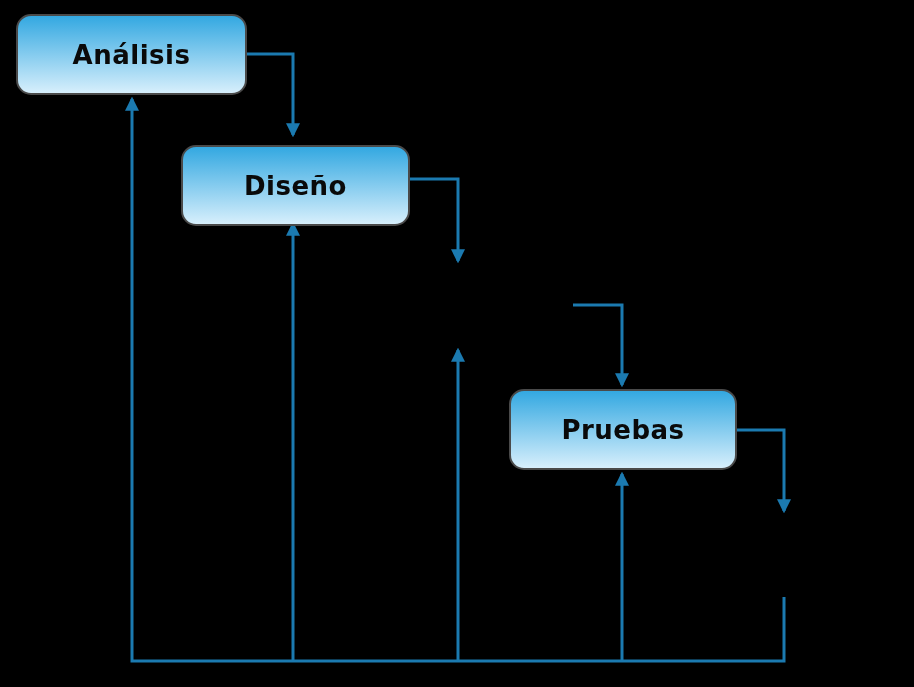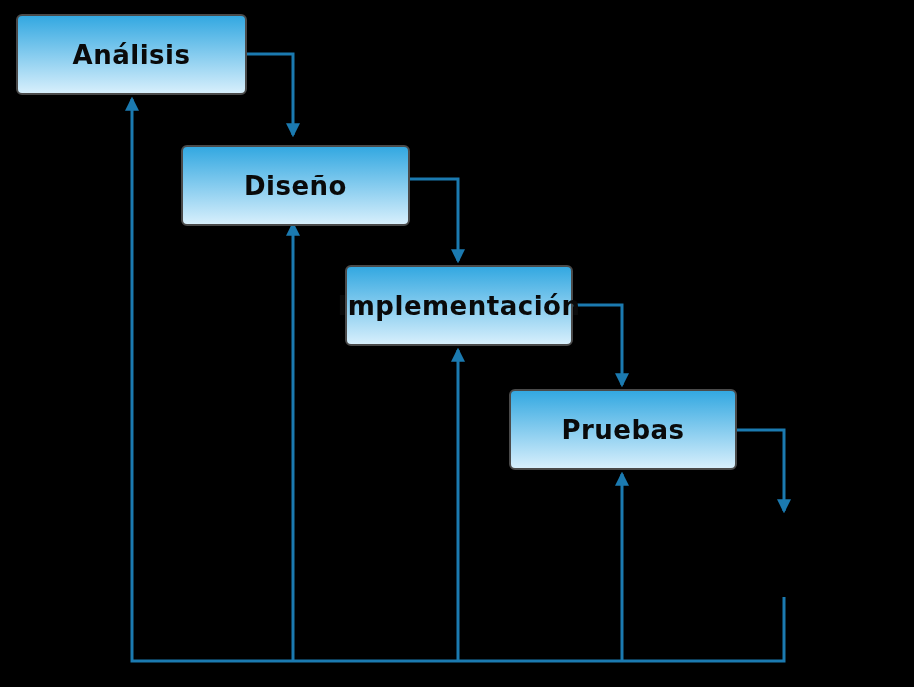--- a/index.html
+++ b/index.html
@@ -24,21 +24,21 @@
   }
   .edges-layer polyline {
     fill: none;
     stroke: var(--arrow, #1b7ab0);
     stroke-width: 3;
   }
   .node {
     position: absolute;
     box-sizing: border-box;
     border: 2px solid var(--box-border, #4a4a4a);
-    border-radius: 6px;
+    border-radius: 15px;
     background: linear-gradient(180deg, var(--box-top, #33a8e1) 0%, var(--box-bottom, #d7effc) 100%);
     display: flex;
     align-items: center;
     justify-content: center;
   }
   .node span {
     color: var(--label, #0a0a0a);
     font-size: 26px;
     font-weight: bold;
     letter-spacing: 0.5px;
@@ -63,19 +63,16 @@
       <polyline points="293,661 293,224" marker-end="url(#arrowhead)"></polyline>
       <polyline points="458,661 458,350" marker-end="url(#arrowhead)"></polyline>
       <polyline points="622,661 622,474" marker-end="url(#arrowhead)"></polyline>
     </svg>
 <div class="node" style="left: 16px; top: 14px; width: 231px; height: 81px;">
       <span>Análisis</span>
     </div>
     <div class="node" style="left: 181px; top: 139px; width: 229px; height: 81px; margin-top: 6px;">
       <span>Diseño</span>
     </div>
-    <div class="node" style="left: 345px; top: 265px; width: 228px; height: 81px;">
-      <span>Implementación</span>
-    </div>
     <div class="node" style="left: 509px; top: 389px; width: 228px; height: 81px;">
       <span>Pruebas</span>
     </div>
   </div>
 
 </body></html>

